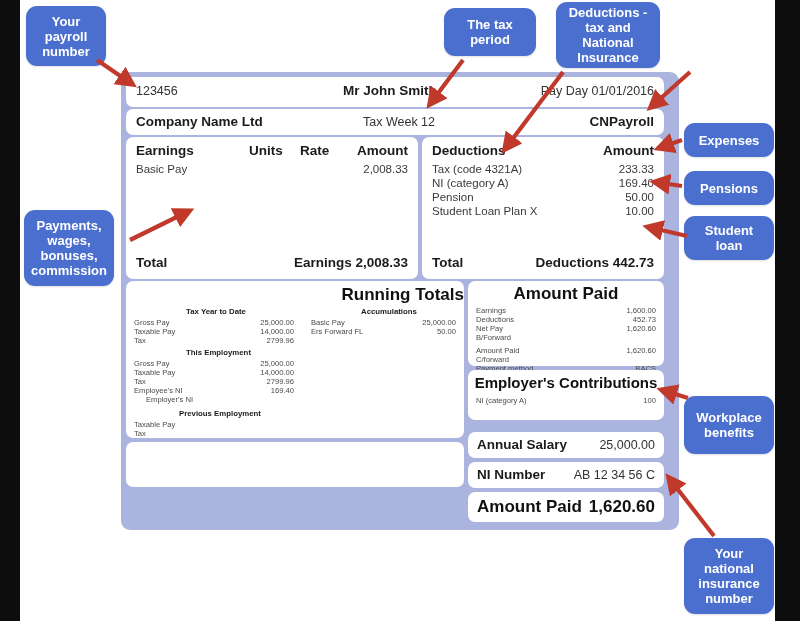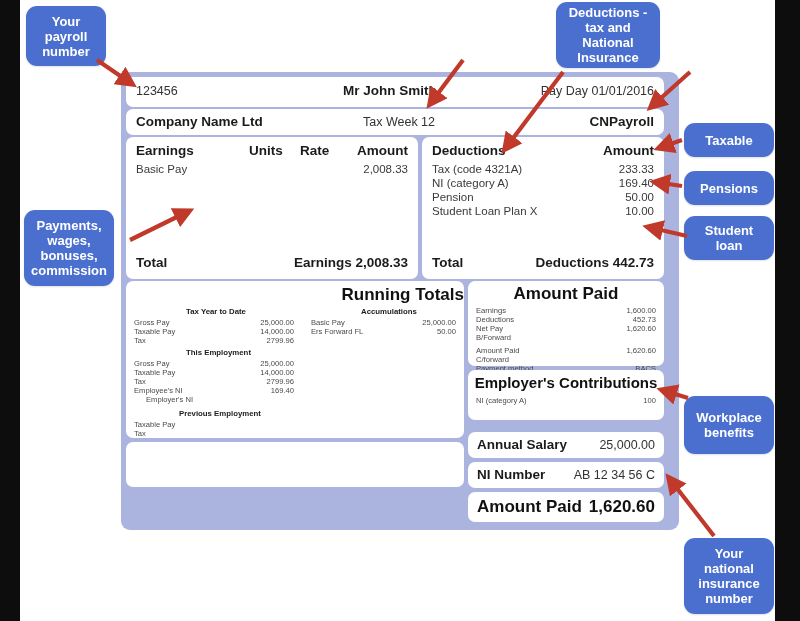--- a/index.html
+++ b/index.html
@@ -178,28 +178,31 @@
     <div class="card" style="left:347px;top:420px;width:196px;height:30px;">
       <span class="cardtxt t-bigger" style="left:9px;top:5px;">Amount Paid</span>
       <span class="cardtxt t-bigger r" style="right:9px;top:5px;">1,620.60</span>
     </div>
   </div>
 
   <div class="callout" style="left:26px;top:6px;width:80px;height:60px;">
     <span>Your payroll number</span>
   </div>
 
+  <div class="callout" style="left:444px;top:8px;width:92px;height:48px;">
+    <span>The tax period</span>
+  </div>
 
   <div class="callout" style="left:556px;top:2px;width:104px;height:66px;">
     <span>Deductions - tax and National Insurance</span>
   </div>
 
 
   <div class="callout" style="left:684px;top:123px;width:90px;height:34px;">
-    <span>Taxable</span>
+    <span>Expenses</span>
   </div>
 
   <div class="callout" style="left:684px;top:171px;width:90px;height:34px;">
     <span>Pensions</span>
   </div>
 
   <div class="callout" style="left:684px;top:216px;width:90px;height:44px;">
     <span>Student loan</span>
   </div>
 

